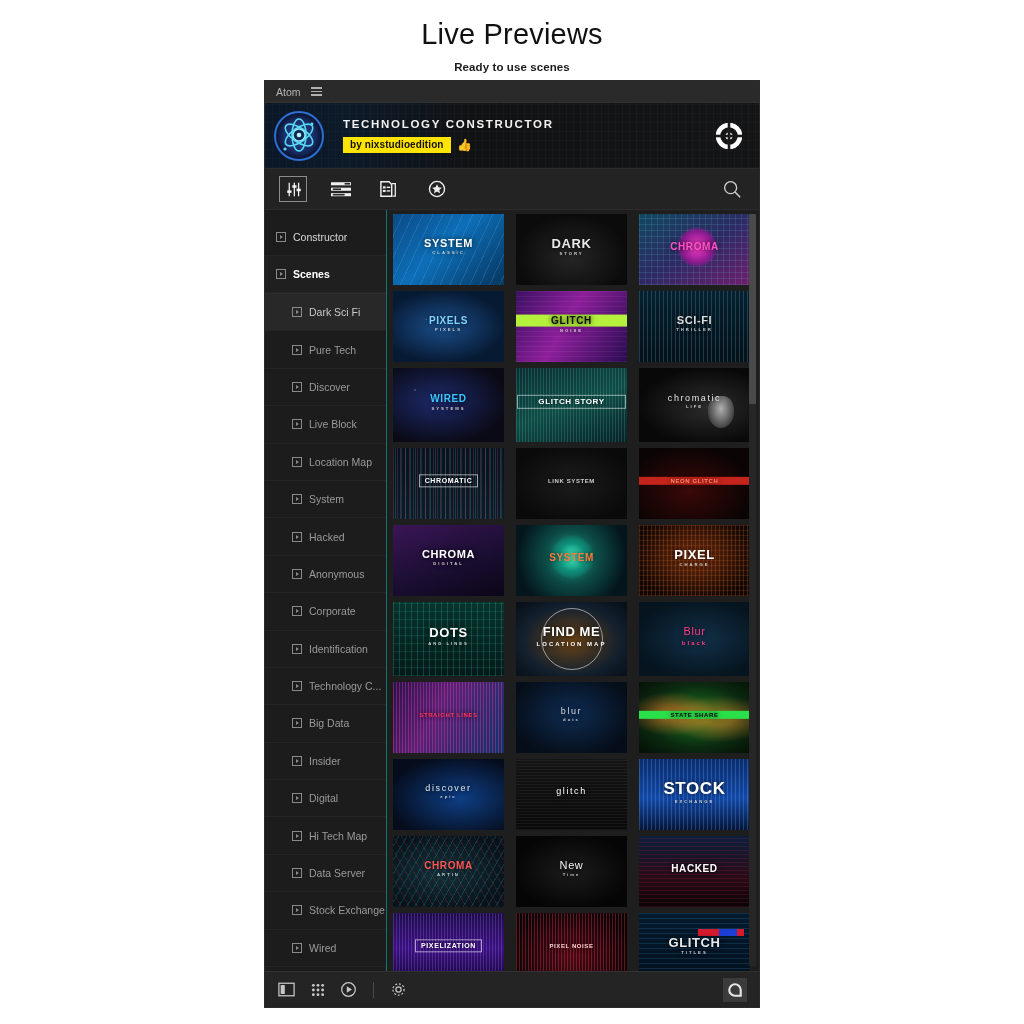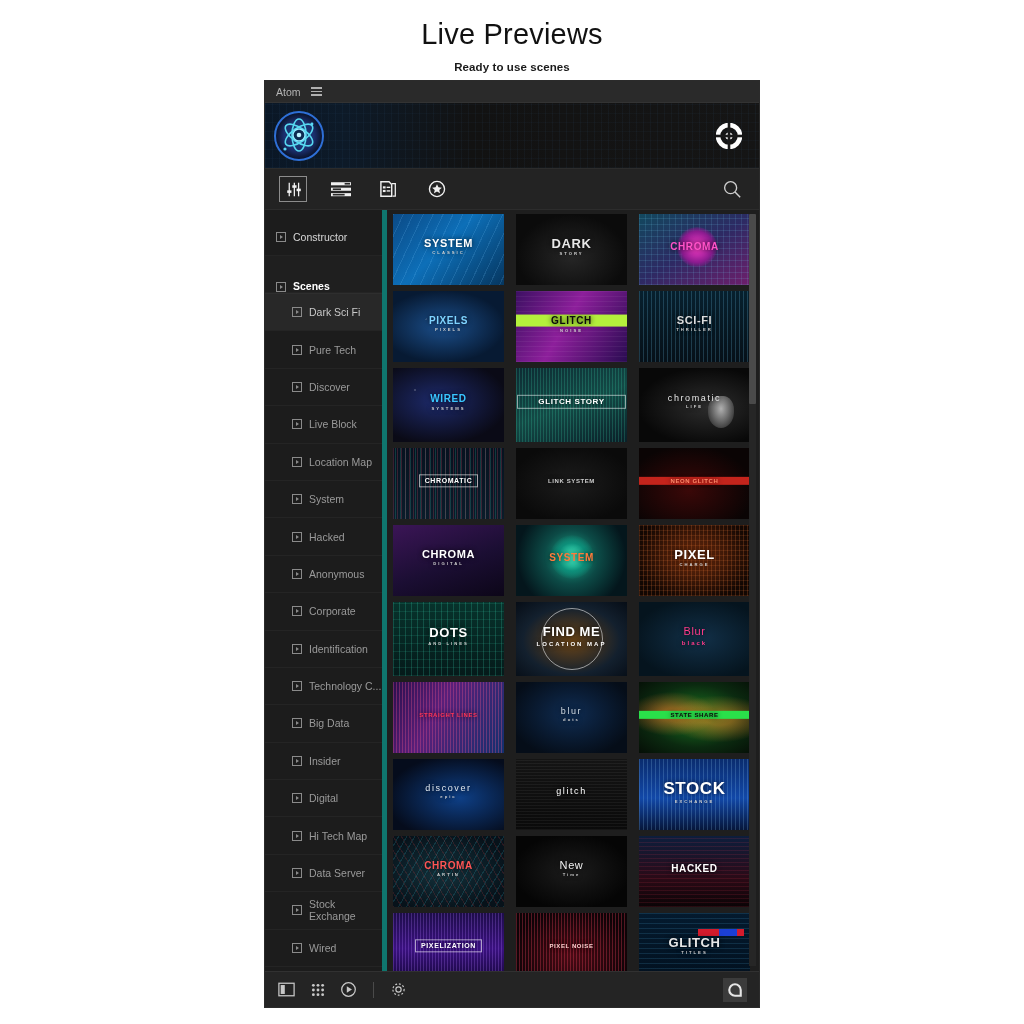--- a/index.html
+++ b/index.html
@@ -92,34 +92,34 @@
   .search-btn { margin-left: auto; width: 26px; height: 26px; cursor: pointer;
     display:flex; align-items:center; justify-content:center; }
 
   
   .app-body { display: flex; height: 761px; }
 
   
   .sidebar {
     width: 122px; flex: 0 0 122px;
     background: #1c1c1c;
-    border-right: 5px solid #0f766e;
+    border-right: 1px solid #0f766e;
     overflow: hidden;
   }
   .side-top {
     padding: 9px 0 0 0;
   }
   .side-row {
     display: flex; align-items: center; gap: 7px;
     height: 37px; padding-left: 11px;
     font-size: 10.5px; color: #9a9a9a; cursor: pointer;
     border-bottom: 1px solid #242424;
   }
   .side-row.root { color: #d8d8d8; }
-  .side-row.root.active { color: #ffffff; font-weight: bold; background: #1f1f1f; align-items: flex-end; }
+  .side-row.root.active { color: #ffffff; font-weight: bold; background: #1f1f1f; }
   .side-row.sub { padding-left: 27px; height: 37.4px; }
   .side-row.sub.selected { background: #282828; color: #c9c9c9; }
   .sq-icon {
     width: 10px; height: 10px; flex: 0 0 10px;
     border: 1px solid #8a8a8a; position: relative;
   }
   .sq-icon::after {
     content: ""; position: absolute; left: 3px; top: 2px;
     border-left: 3.5px solid #8a8a8a;
     border-top: 2.5px solid transparent; border-bottom: 2.5px solid transparent;
@@ -211,20 +211,27 @@
           <ellipse cx="32" cy="31" rx="16" ry="7" transform="rotate(35 32 31)"></ellipse>
           <ellipse cx="32" cy="31" rx="16" ry="7" transform="rotate(-35 32 31)"></ellipse>
           <ellipse cx="32" cy="31" rx="7" ry="16"></ellipse>
         </g>
         <circle cx="32" cy="31" r="6" fill="#0e2a52" stroke="#8fe9ff" stroke-width="1.4"></circle>
         <circle cx="32" cy="31" r="2.3" fill="#bff2ff"></circle>
         <circle cx="18" cy="45" r="1.6" fill="#5ad7f5"></circle>
         <circle cx="45" cy="20" r="1.4" fill="#5ad7f5"></circle>
       </svg>
     </span>
+    <div class="banner-text">
+      <div class="banner-title">TECHNOLOGY CONSTRUCTOR</div>
+      <div class="banner-row">
+        <span class="author-badge">by nixstudioedition</span>
+        <span class="thumb-up">👍</span>
+      </div>
+    </div>
     <span class="target-icon">
       <svg viewBox="0 0 26 26" width="26" height="26">
         <circle cx="13" cy="13" r="11" fill="none" stroke="#ffffff" stroke-width="4.6"></circle>
         <circle cx="13" cy="13" r="3.6" fill="#ffffff"></circle>
         <g stroke="#1a1a1a" stroke-width="2.6">
           <line x1="13" y1="0" x2="13" y2="26"></line>
           <line x1="0" y1="13" x2="26" y2="13"></line>
         </g>
       </svg>
     </span>

